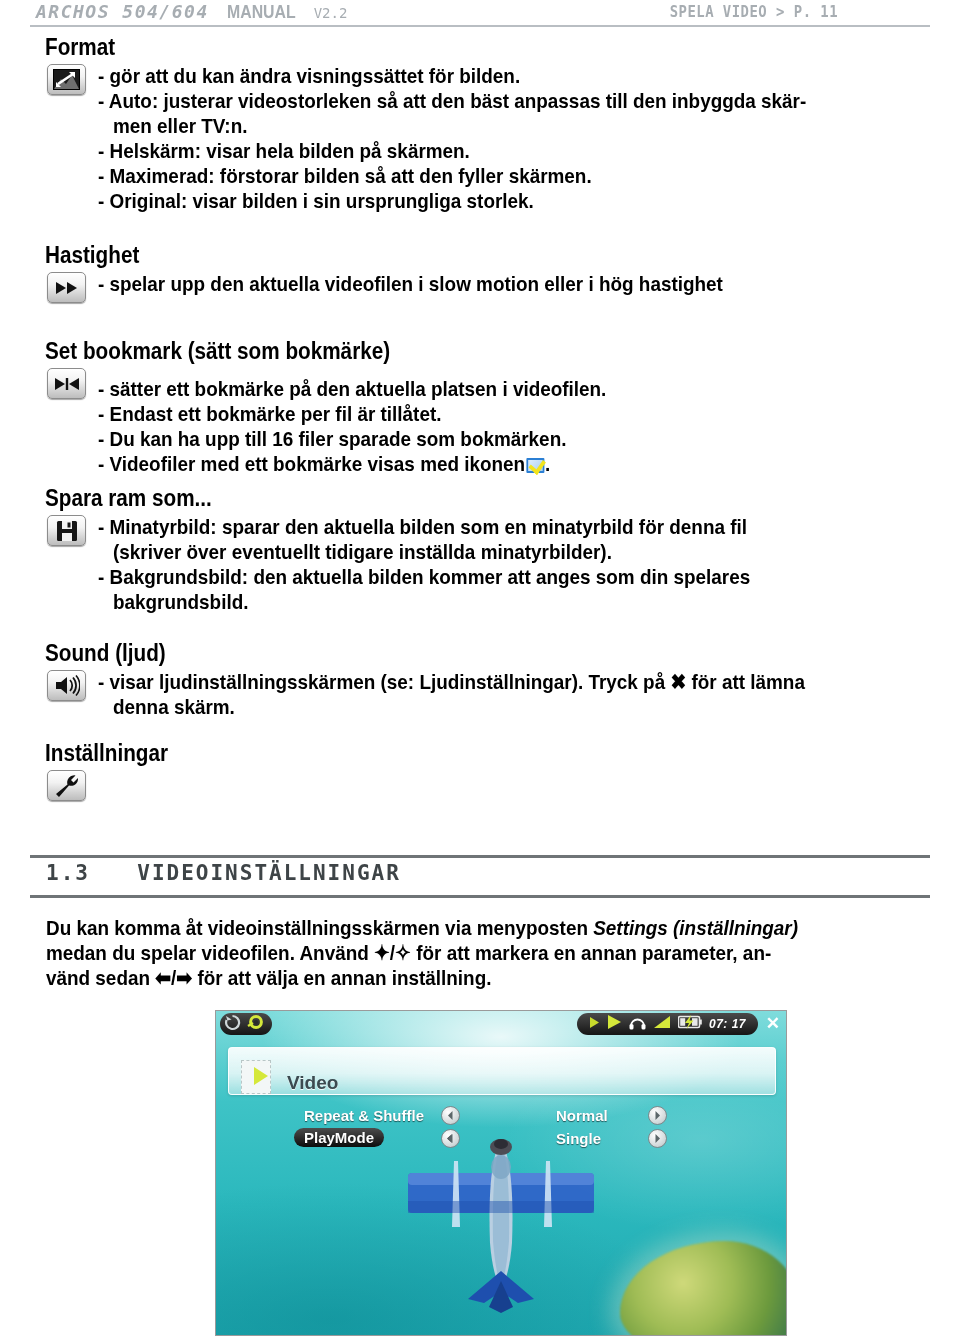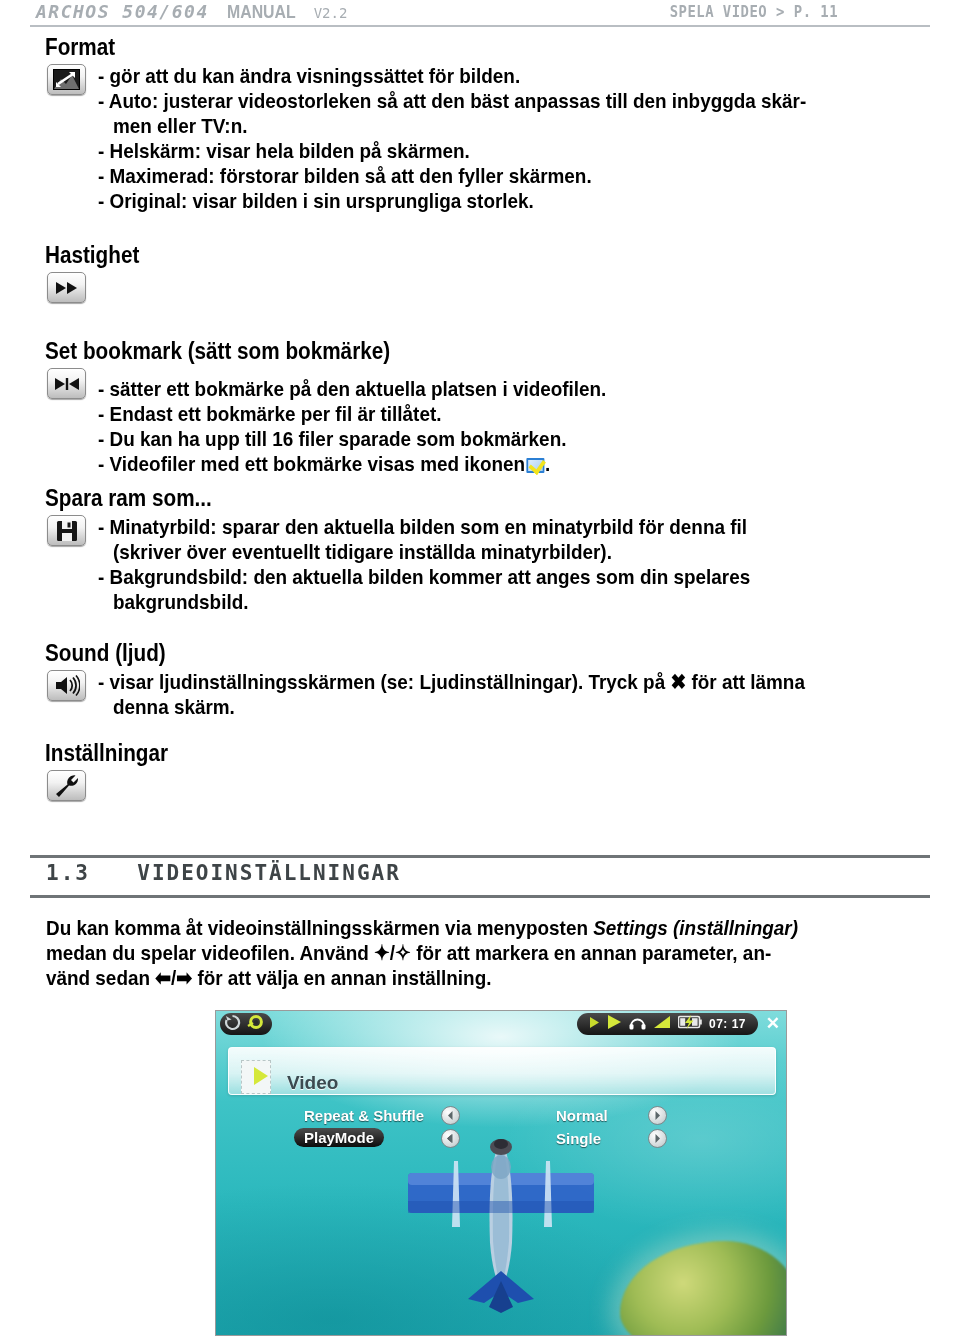--- a/index.html
+++ b/index.html
@@ -166,21 +166,21 @@
     box-shadow:0 0 22px 10px rgba(180,220,200,.45);
   }
   
   #devbar {
     position:absolute; left:0; top:0; width:100%; height:26px;
   }
   .pill {
     position:absolute; top:2px; height:22px;
     background:linear-gradient(#4a4a4a,#151515);
     border-radius:12px;
-    display:flex; align-items:center;
+    display:flex; align-items:center;font-style:italic;
   }
   #pill-left { left:4px; padding:0 8px 0 4px; gap:6px; }
   #pill-right { right:28px; padding:0 12px; gap:7px; }
   .devtime {
     color:#ffffff; font-size:12px; font-weight:bold;
     font-family:"Liberation Sans", sans-serif;
     letter-spacing:0.5px;
   }
   #closeX {
     position:absolute; right:6px; top:4px;
@@ -314,20 +314,23 @@
   </div>
 
   <div class="block" style="position:absolute;left:0;top:212px;width:960px;">
     <div class="section-title head">Hastighet</div>
     <div class="gbtn" style="left:47px; top:30px;">
       <svg width="24" height="14" viewBox="0 0 24 14">
         <path d="M1 1 L11 7 L1 13 Z" fill="#111"></path>
         <path d="M12 1 L22 7 L12 13 Z" fill="#111"></path>
       </svg>
     </div>
+    <div class="bullets" style="margin-top:2px;">
+      <div class="txt bullet">- spelar upp den aktuella videofilen i slow motion eller i hög hastighet</div>
+    </div>
   </div>
 
   <div class="block" style="position:absolute;left:0;top:308px;width:960px;">
     <div class="section-title head">Set bookmark (sätt som bokmärke)</div>
     <div class="gbtn" style="left:47px; top:30px;">
       <svg width="26" height="14" viewBox="0 0 26 14">
         <path d="M1 1 L11 7 L1 13 Z" fill="#111"></path>
         <rect x="11.8" y="1" width="2.4" height="12" fill="#111"></rect>
         <path d="M25 1 L15 7 L25 13 Z" fill="#111"></path>
       </svg>

